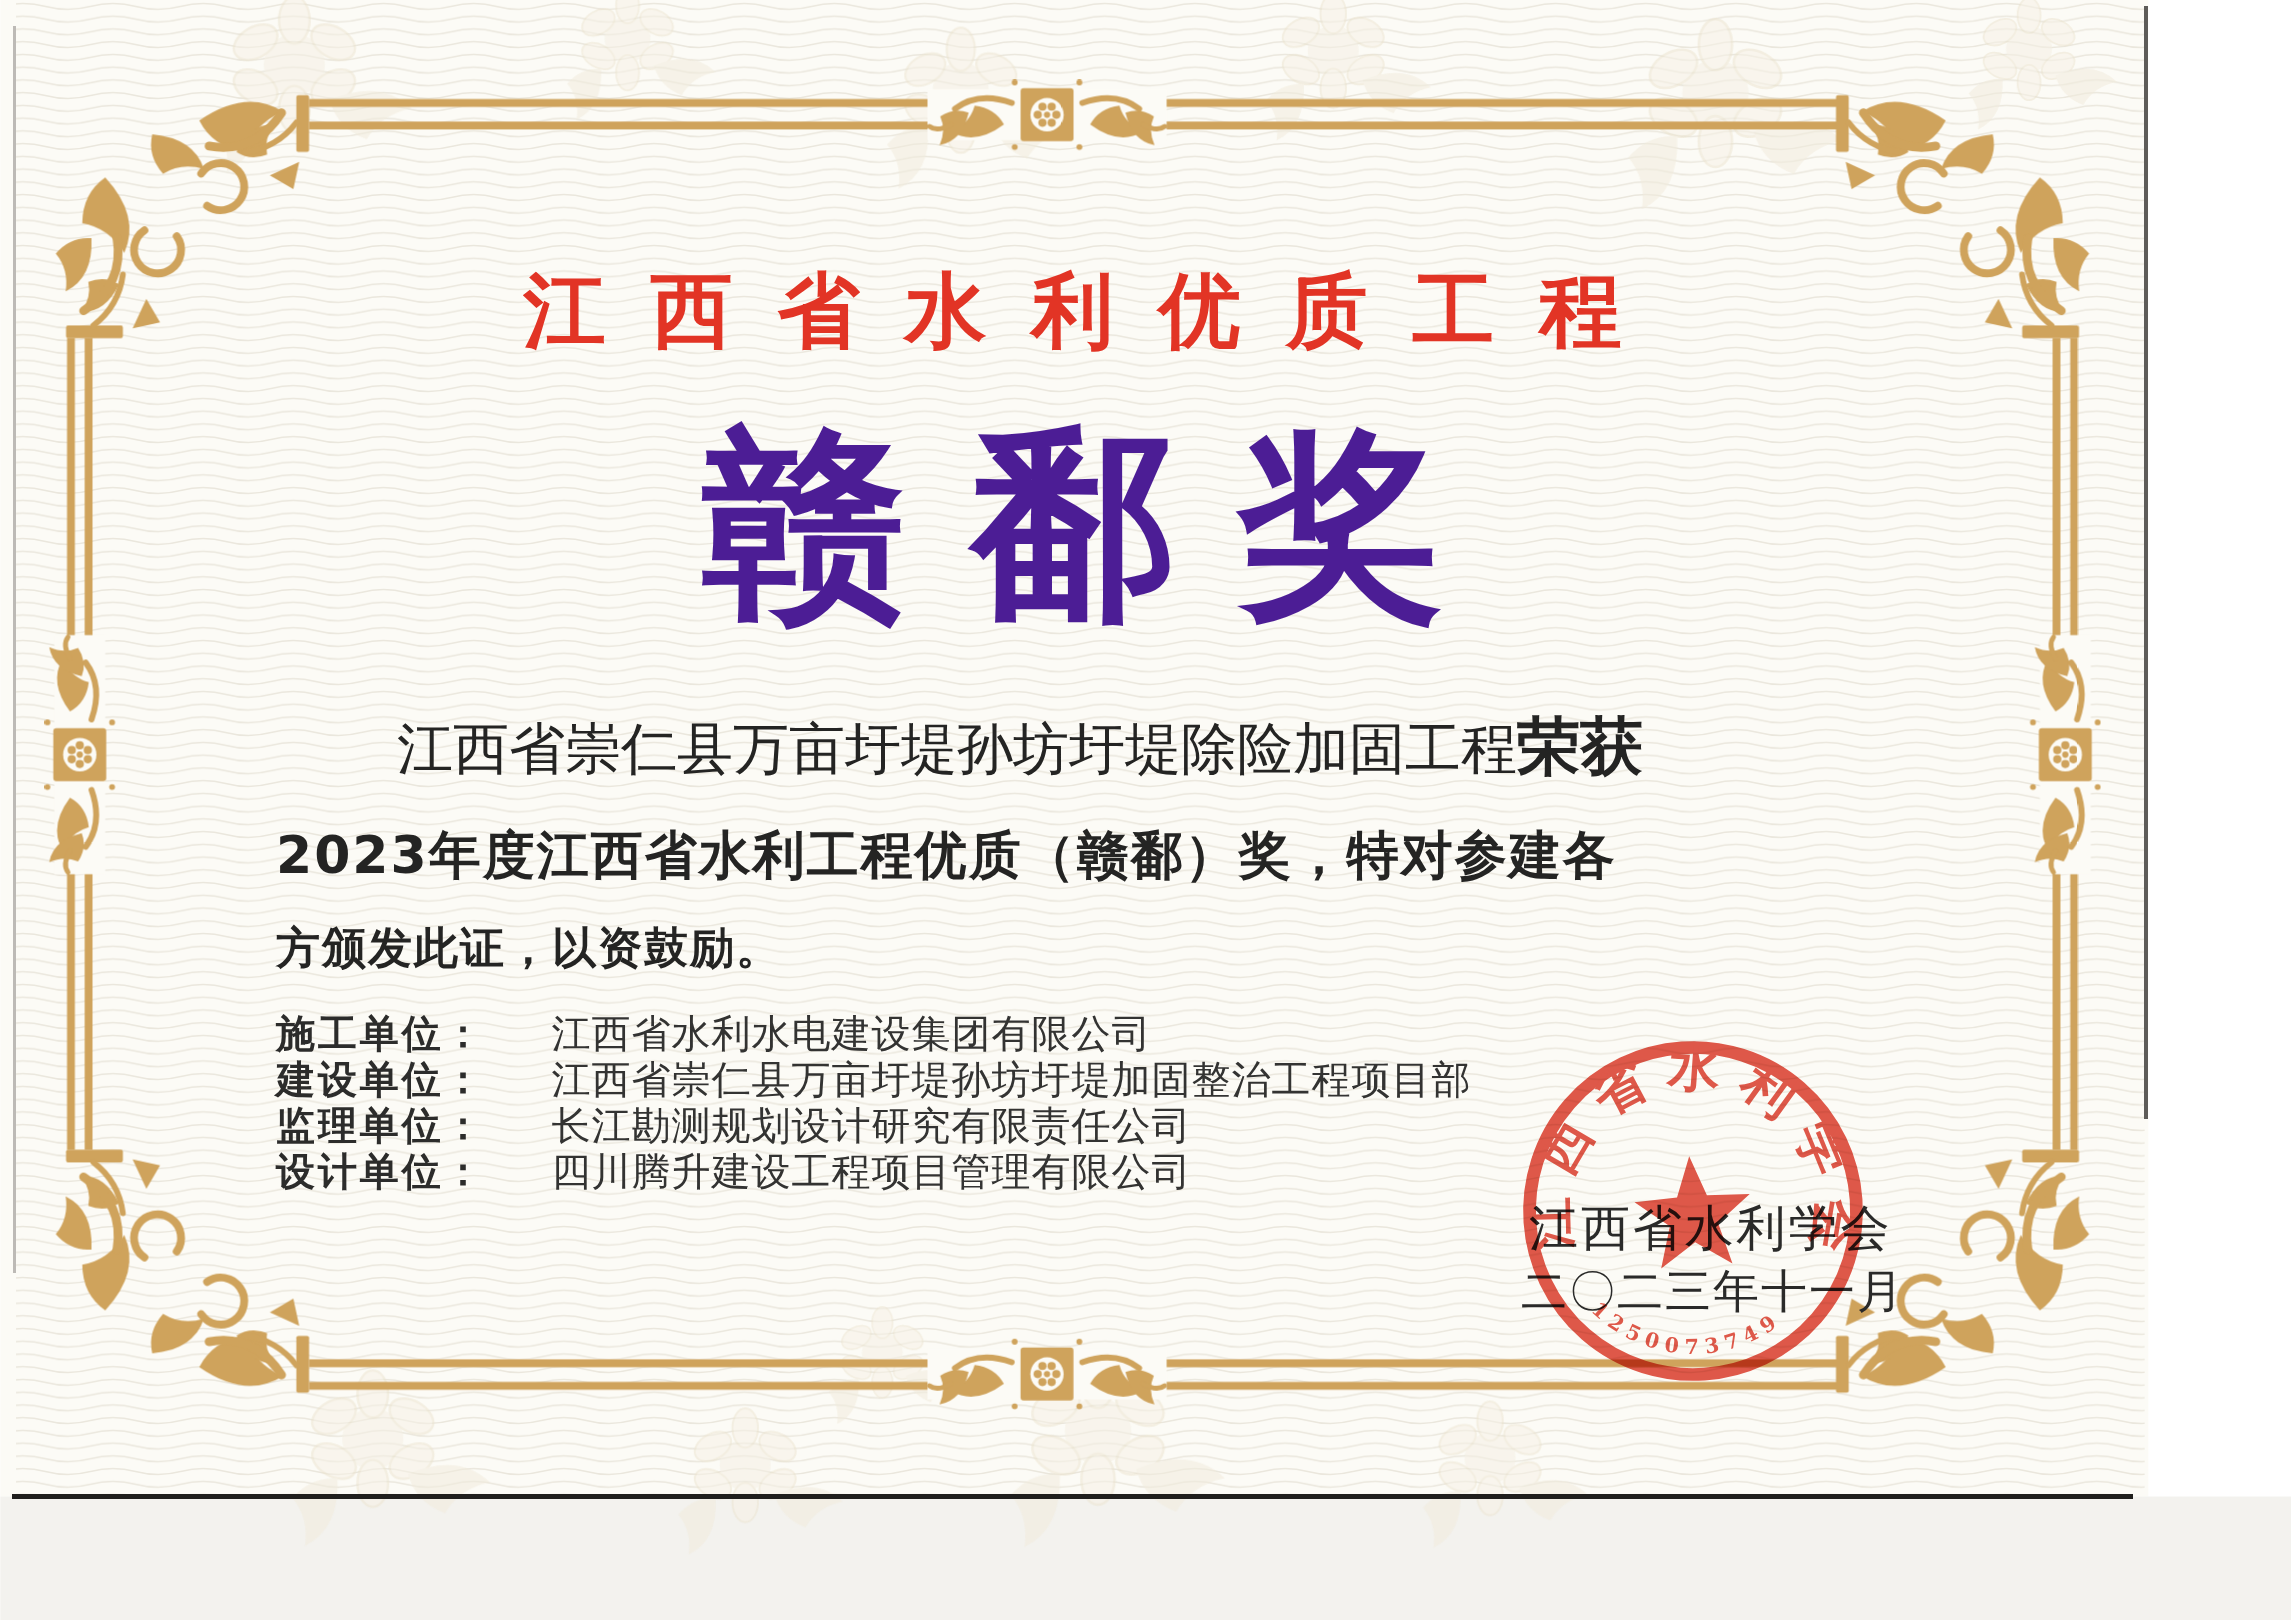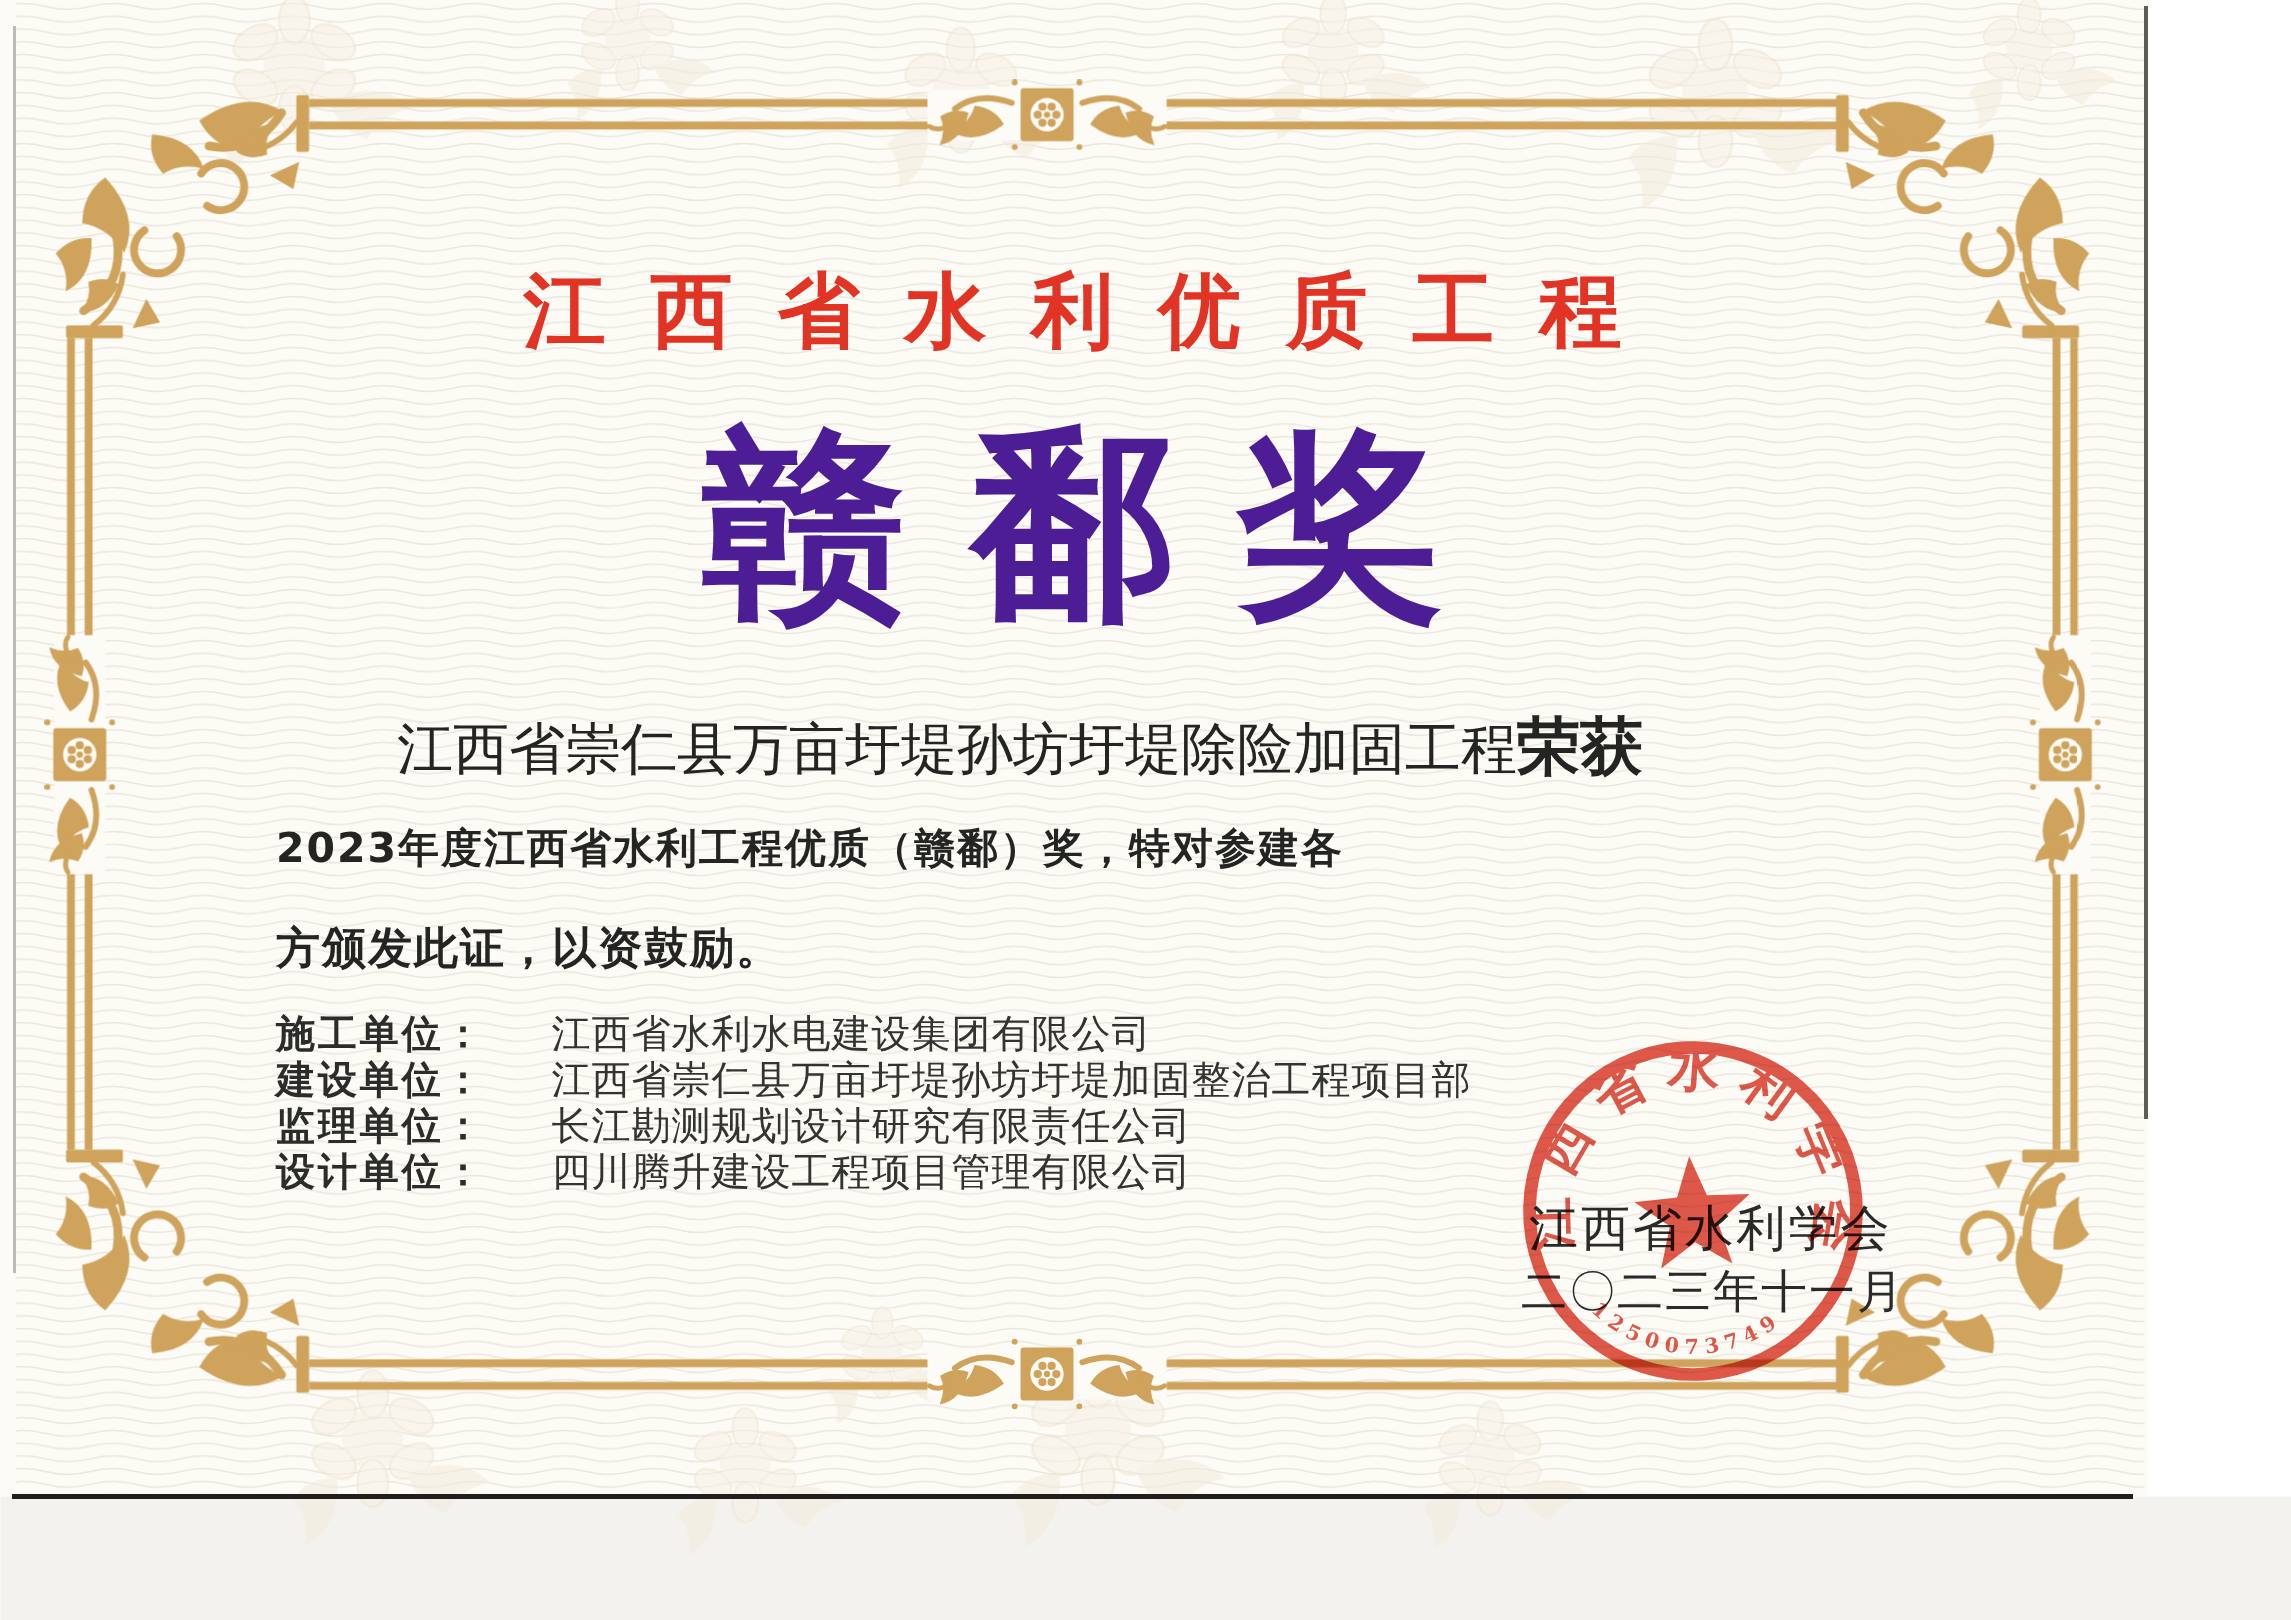--- a/index.html
+++ b/index.html
@@ -2,31 +2,31 @@
 <html><head>
 <meta charset="utf-8">
 <style>
   html,body{margin:0;padding:0;background:#ffffff;}
   .stage{position:relative;width:2292px;height:1620px;overflow:hidden;background:#ffffff;
          font-family:"DejaVu Sans","Liberation Sans",sans-serif;}
   .stage svg{display:block;}
   .art{position:absolute;left:0;top:0;}
   .curl{fill:none;stroke:#cfa35c;stroke-linecap:round;}
   
-  .textlayer{position:absolute;left:0;top:0;width:2292px;height:1620px;}
+  .textlayer{position:absolute;left:0;top:0;width:2292px;height:1380px;}
   .super-title{position:absolute;left:67px;width:2011px;top:257px;text-align:center;
       font-family:"DejaVu Serif","Liberation Serif",serif;font-weight:bold;
       font-size:82px;letter-spacing:45px;text-indent:45px;color:#e23425;white-space:nowrap;}
   .award-name{position:absolute;left:67px;width:2011px;top:390px;text-align:center;
       font-family:"DejaVu Serif","Liberation Serif",serif;font-weight:bold;
       font-size:204px;letter-spacing:65px;text-indent:65px;color:#4c1d95;white-space:nowrap;}
   .body-line{position:absolute;white-space:nowrap;color:#242423;}
   .line1{left:397px;top:704px;font-size:56px;font-family:"DejaVu Serif","Liberation Serif",serif;}
   .line1 .emph{font-size:63px;font-weight:700;font-family:"DejaVu Sans","Liberation Sans",sans-serif;}
-  .line2{left:276px;top:821px;font-size:41px;font-weight:700;letter-spacing:2px;}
+  .line2{left:276px;top:821px;font-size:52px;font-weight:700;letter-spacing:2px;}
   .line3{left:276px;top:919px;font-size:44px;font-weight:700;letter-spacing:2px;}
   .units{position:absolute;left:276px;top:1012px;}
   .unit-row{height:46px;font-size:39px;line-height:43px;white-space:nowrap;color:#2c2c2b;}
   .unit-label{display:inline-block;width:263px;font-weight:700;letter-spacing:2.9px;}
   .unit-value{font-weight:400;letter-spacing:1px;color:#333332;}
   .issuer-name{position:absolute;left:1529px;top:1196px;font-size:49px;letter-spacing:2.9px;
       color:#2a2a29;white-space:nowrap;}
   .issuer-date{position:absolute;left:1521px;top:1261px;font-size:46px;letter-spacing:2px;
       color:#2a2a29;white-space:nowrap;}
   

